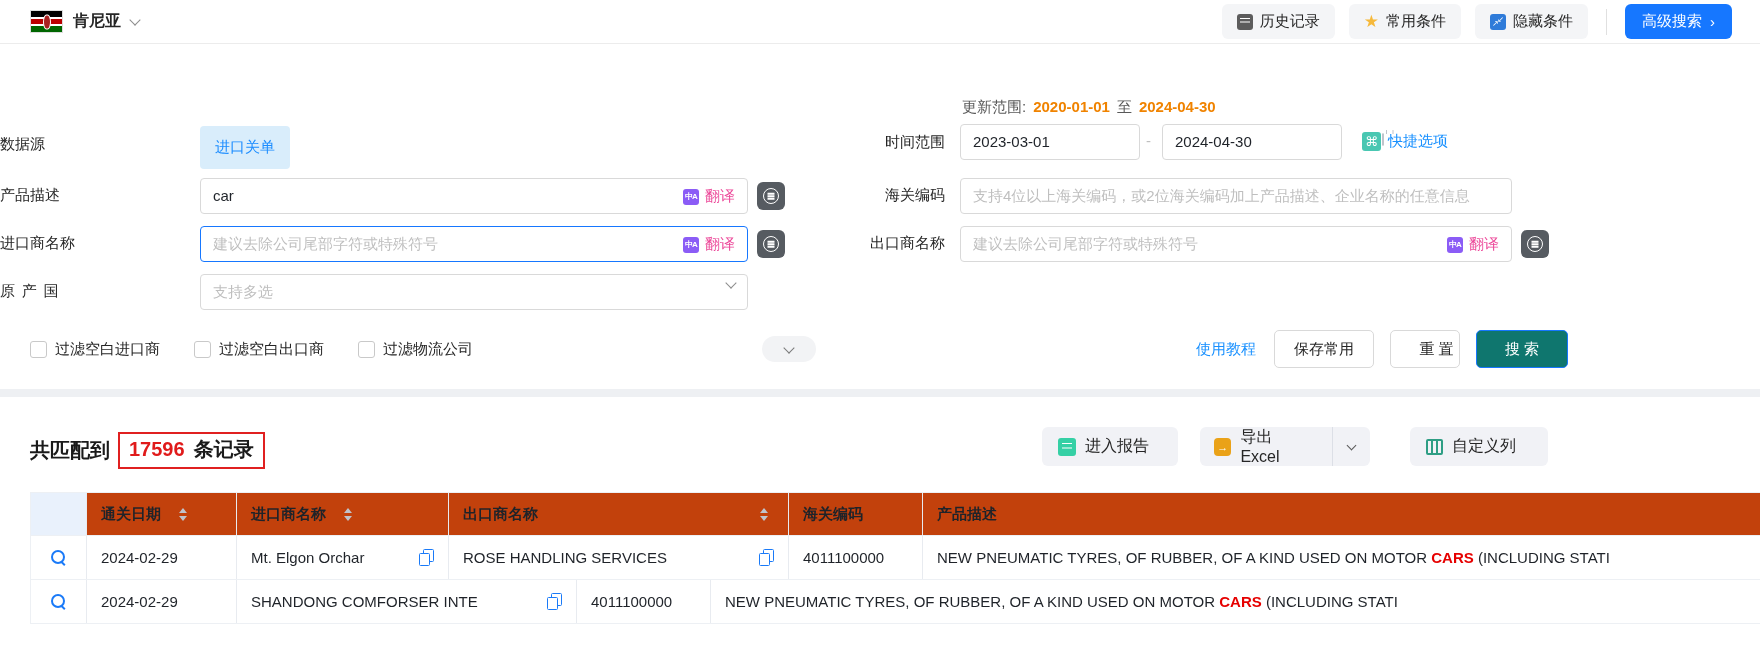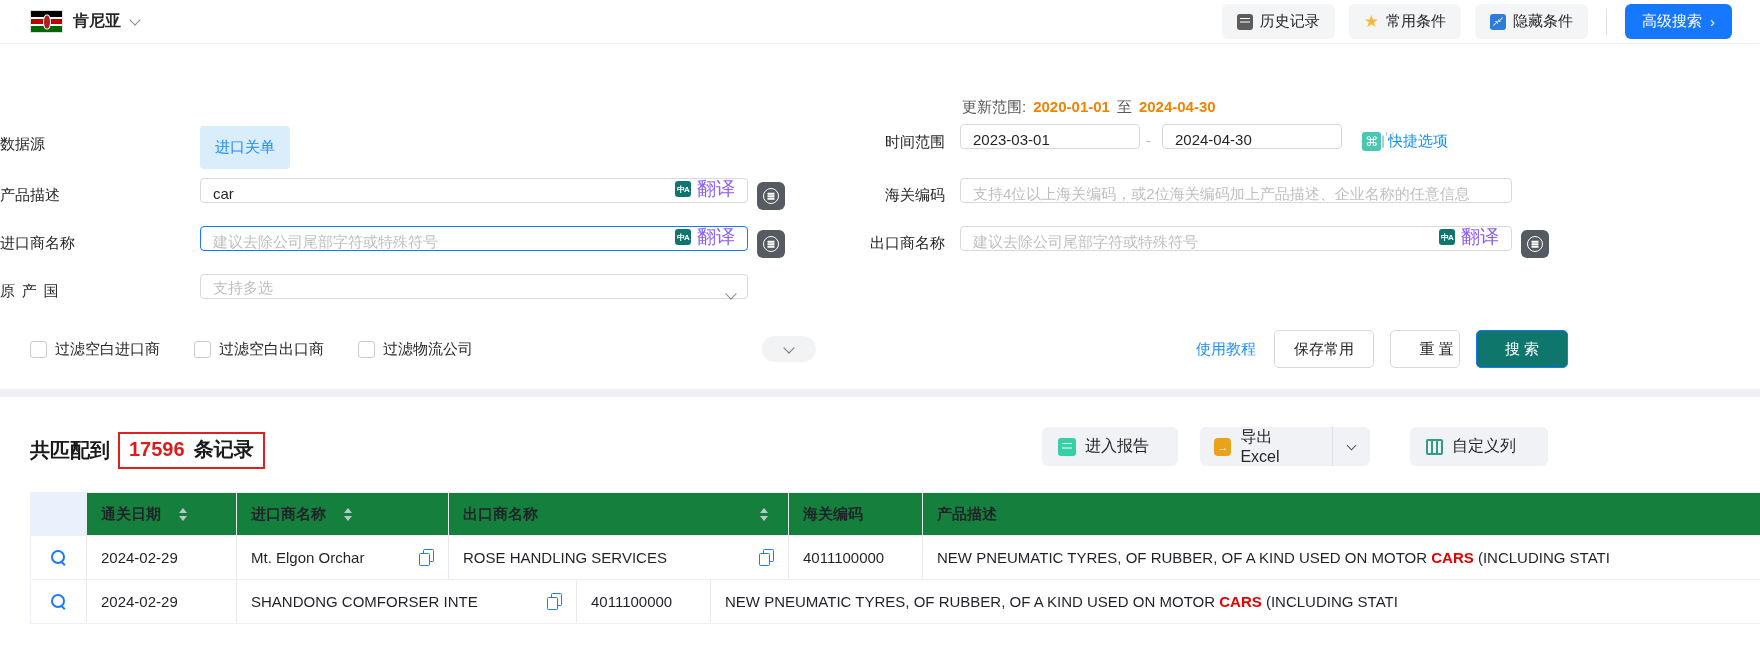--- a/index.html
+++ b/index.html
@@ -26,43 +26,43 @@
   .ic-history::before { content:""; position:absolute; left:3px; right:3px; top:4px; height:1.5px; background:#fff; box-shadow:0 3.5px 0 #fff; }
   .ic-star { color:#f6b93b; font-size:17px; line-height:1; }
   .ic-hide { width:16px; height:16px; background:#2f7bd9; border-radius:3px; position:relative; color:#fff; }
   .ic-hide i { position:absolute; font-style:normal; font-size:8px; line-height:1; }
   .ic-hide .a1 { right:2px; top:2px; } .ic-hide .a2 { left:2px; bottom:2px; }
 
   
   .form-area { position:relative; height:352px; }
   .flabel { position:absolute; font-size:15px; color:#262626; line-height:34px; text-align:left; width:185px; }
   .rlabel { position:absolute; font-size:15px; color:#262626; line-height:34px; text-align:right; width:185px; left:760px; }
-  .field { position:absolute; height:25px; border:1px solid #d9d9d9; border-radius:4px; background:#fff;
-    display:flex; align-items:flex-end; padding:0 12px; font-size:15px; }
+  .field { position:absolute; height:36px; border:1px solid #d9d9d9; border-radius:4px; background:#fff;
+    display:flex; align-items:flex-start; padding:8px 12px; font-size:15px; }
   .field input { border:none; outline:none; flex:1; font-size:15px; color:#1f2329; background:transparent;
     font-family:"Liberation Sans","DejaVu Sans",sans-serif; }
   .field input::placeholder { color:#bfbfbf; }
   .field.focused { border:1px solid #1677ff; }
   .src-pill { position:absolute; left:200px; top:82px; background:#d9edfb; color:#1a8cff;
     font-size:15px; border-radius:4px; padding:12px 15px; cursor:pointer; }
   .update-range { position:absolute; left:962px; top:54px; font-size:15px; color:#595959; display:flex; gap:7px; }
   .update-range b { color:#f08300; }
   .date-field { gap:8px; }
   .date-sep { position:absolute; left:1146px; top:88px; color:#bfbfbf; font-size:15px; }
   .quick { position:absolute; left:1362px; top:88px; display:flex; align-items:center; gap:7px; cursor:pointer; }
   .ic-cmd { width:19px; height:19px; background:#49c7b2; border-radius:3px; color:#fff; font-size:13px;
     display:flex; align-items:center; justify-content:center; }
   .quick span.txt { color:#1890ff; font-size:15px; }
   .cal { position:relative; width:14px; height:13px; border:1.5px solid #bfc4cc; border-radius:2px; margin-left:auto; }
   .cal::before { content:""; position:absolute; left:2px; right:2px; top:2.5px; border-top:1.5px solid #bfc4cc; }
   .cal::after { content:""; position:absolute; width:1.5px; height:3.5px; background:#bfc4cc; left:2.5px; top:-4px; box-shadow:6.5px 0 0 #bfc4cc; }
   .trans { display:flex; align-items:center; gap:6px; margin-left:auto; cursor:pointer; flex:none; }
-  .ic-trans { width:16px; height:16px; background:#0f766e; border-radius:3px; color:#fff; font-size:8px;
+  .ic-trans { width:16px; height:16px; background:#8b5cf6; border-radius:3px; color:#fff; font-size:8px;
     font-weight:bold; display:flex; align-items:center; justify-content:center; letter-spacing:-1px; }
-  .trans .t { color:#8b5cf6; font-size:19px; }
+  .trans .t { color:#ec4899; font-size:15px; }
   .exact { position:absolute; width:28px; height:28px; background:#565b61; border-radius:6px; cursor:pointer; }
   .exact::before { content:""; position:absolute; left:50%; top:50%; width:14px; height:14px; border:1.6px solid #fff;
     border-radius:50%; transform:translate(-50%,-50%); }
   .exact::after { content:""; position:absolute; left:50%; top:50%; width:7px; height:1.5px; background:#fff;
     transform:translate(-50%,-50%); box-shadow:0 -2.5px 0 #fff, 0 2.5px 0 #fff; }
   .sel-chev { margin-left:auto; }
   .origin-ph { color:#bfbfbf; }
   .ls { letter-spacing:0.45em; }
 
   .cb-row { position:absolute; left:30px; top:296px; display:flex; align-items:center; gap:34px; }
@@ -101,21 +101,21 @@
   .ic-report { width:18px; height:18px; background:#35d0a5; border-radius:3px; position:relative; }
   .ic-report::before { content:""; position:absolute; left:4px; right:4px; top:5px; height:1.8px; background:#fff; box-shadow:0 4.5px 0 #fff; }
   .ic-excel { width:18px; height:18px; background:#eaa218; border-radius:4px; color:#fff; font-size:11px; font-weight:bold;
     display:flex; align-items:center; justify-content:center; }
   .ic-cols { width:17px; height:16px; border:2px solid #2e9e84; border-radius:2px; position:relative; }
   .ic-cols::before { content:""; position:absolute; left:3px; top:0; bottom:0; width:1.8px; background:#2e9e84; box-shadow:5px 0 0 #2e9e84; }
 
   
   .tbl { position:absolute; left:30px; top:96px; width:1730px; border-top:1px solid #edf0f4; border-left:1px solid #edf0f4; }
   .trow { display:flex; align-items:stretch; height:44px; border-bottom:1px solid #edf0f4; background:#fff; }
-  .trow.head { background:#15803d; font-weight:bold; height:43px;justify-content:center; }
+  .trow.head { background:#c2410c; font-weight:bold; height:43px;justify-content:center; }
   .tcell { display:flex; align-items:center; padding:0 14px; font-size:15px; border-right:1px solid #e8ebf0; overflow:hidden; white-space:nowrap; }
   .c0 { width:56px; justify-content:center; flex:none; }
   .trow.head .c0 { background:#e9f1fc; }
   .c1 { width:150px; flex:none; }
   .c2 { width:212px; flex:none; }
   .c3 { width:340px; flex:none; }
   .c4 { width:134px; flex:none; }
   .c5 { flex:1; border-right:none; }
   .sorter { display:flex; flex-direction:column; gap:3px; margin-left:18px; }
   .car-up { width:0; height:0; border-left:4.5px solid transparent; border-right:4.5px solid transparent; border-bottom:5.5px solid #c0c4cc; }

